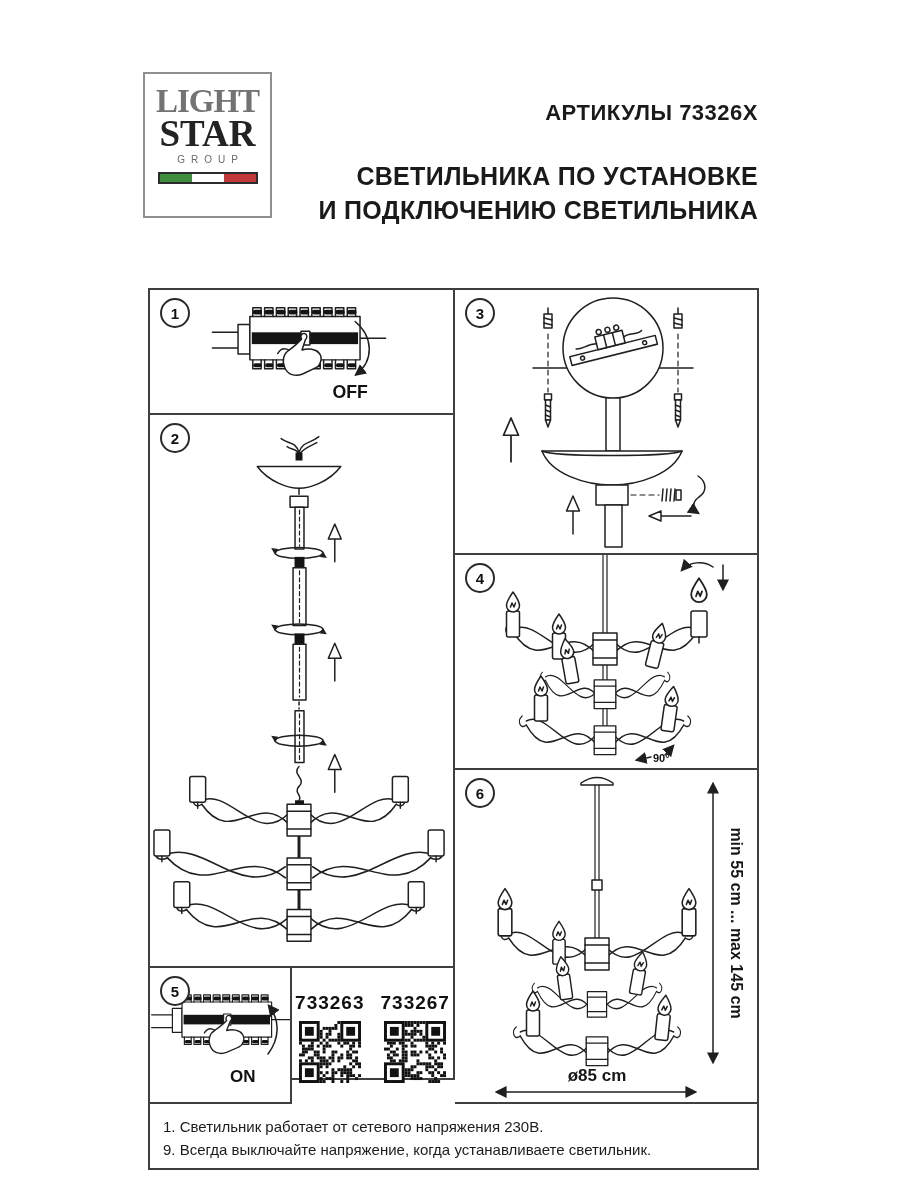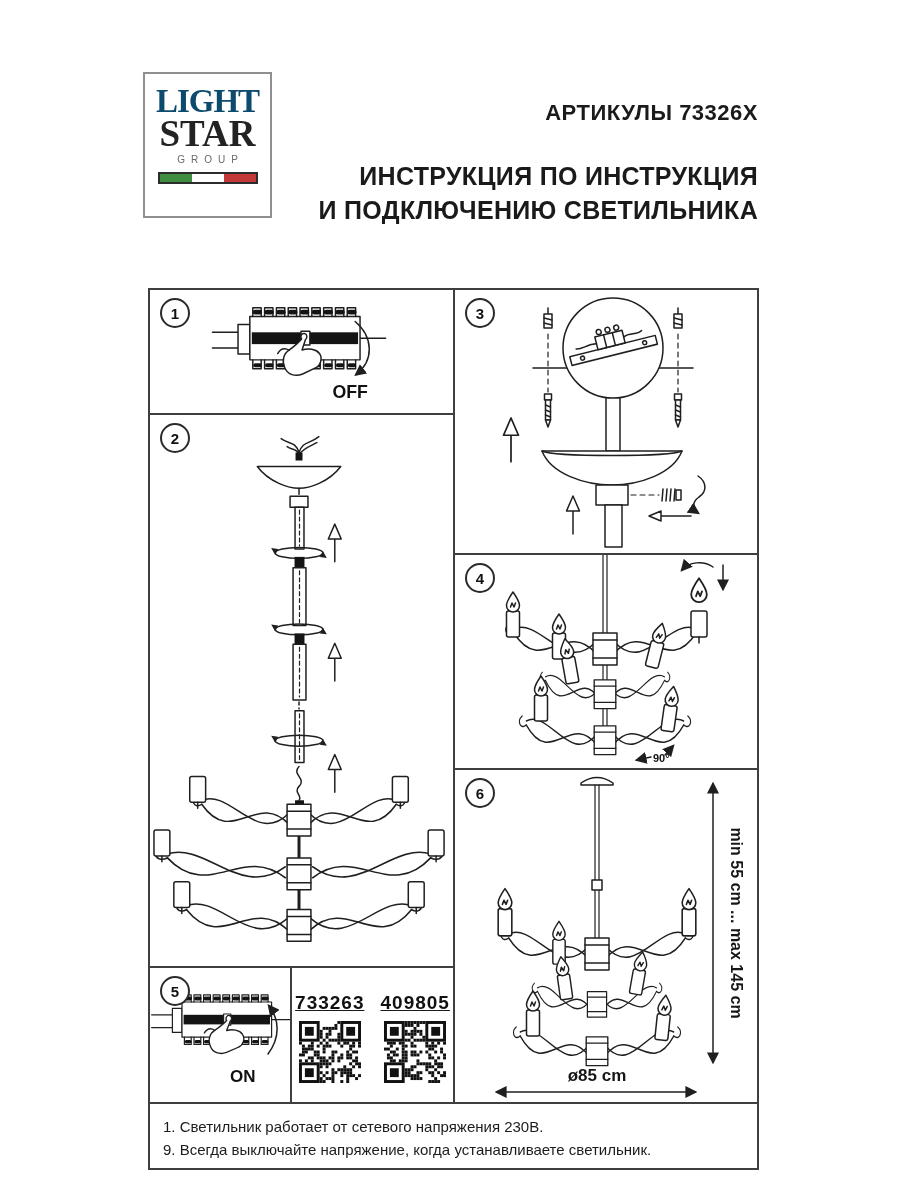--- a/index.html
+++ b/index.html
@@ -2,21 +2,21 @@
 <html><head>
 <meta charset="utf-8">
 <style>
   html,body{margin:0;padding:0;background:#fff;}
   .page{position:relative;width:904px;height:1200px;background:#fff;overflow:hidden;
         font-family:"Liberation Sans",sans-serif;color:#1a1a1a;}
   
   .logo-box{position:absolute;left:143px;top:72px;width:125px;height:142px;
             border:2px solid #8f8f8f;background:#fff;text-align:center;}
   .logo-light{margin-top:12px;font-family:"Liberation Serif",serif;font-weight:bold;
-              font-size:33px;line-height:30px;letter-spacing:-1px;color:#0c4a6e;}
+              font-size:33px;line-height:30px;letter-spacing:-1px;color:#737373;}
   .logo-star{font-family:Liberation Serif, serif;font-weight:bold;
              font-size:37px;line-height:36px;letter-spacing:0px;color:#232323;}
   .logo-group{margin-top:2px;font-size:10px;letter-spacing:6px;color:#6a6a6a;text-indent:6px;}
   .logo-flag{width:96px;height:8px;border:2px solid #2c2c2c;margin:7px auto 0;display:flex;}
   .logo-flag div{flex:1;height:100%;}
   .titles{position:absolute;top:76px;right:146px;text-align:right;}
   .t-series{font-size:22px;font-weight:bold;letter-spacing:.5px;}
   .t-articles{font-size:22px;font-weight:bold;letter-spacing:.5px;margin-top:24px;}
   .t-instr1{font-size:25px;font-weight:bold;letter-spacing:.3px;margin-top:36px;}
   .t-instr2{font-size:25px;font-weight:bold;letter-spacing:.3px;margin-top:5px;}
@@ -121,21 +121,21 @@
     <div class="logo-group">GROUP</div>
     <div class="logo-flag">
       <div style="background: rgb(63, 142, 63);"></div>
       <div style="background: rgb(255, 255, 255);"></div>
       <div style="background: rgb(194, 55, 55);"></div>
     </div>
   </div>
 
   <div class="titles">
     <div class="t-articles">АРТИКУЛЫ 73326X</div>
-    <div class="t-instr1">ИНСТРУКЦИЯ ПО ИНСТРУКЦИЯ</div>
+    <div class="t-instr1">СВЕТИЛЬНИКА ПО УСТАНОВКЕ</div>
     <div class="t-instr2">И ПОДКЛЮЧЕНИЮ СВЕТИЛЬНИКА</div>
   </div>
 
   <div class="grid">
 
     <section class="panel br bb" style="left:0;top:0;width:305px;height:125px;">
       <div class="step-badge">1</div>
       <svg class="draw" viewBox="0 0 305 125">
         <g stroke="#1f1f1f" fill="none" stroke-width="1.5" stroke-linecap="round" stroke-linejoin="round">
           <use href="#breaker" transform="translate(100,17)"></use>
@@ -353,21 +353,21 @@
       <svg class="draw" viewBox="0 0 140 134">
         <g stroke="#1f1f1f" fill="none" stroke-width="1.5" stroke-linecap="round" stroke-linejoin="round">
           <use href="#breaker" transform="translate(32,26) scale(0.8)"></use>
           <use href="#hand" transform="translate(78,50) rotate(10) scale(0.9)"></use>
           <path d="M118,86 C130,70 130,52 119,38" marker-end="url(#mAh)"></path>
           <text x="80" y="114" font-size="17" font-weight="bold" fill="#111" stroke="none">ON</text>
         </g>
       </svg>
     </section>
 
-    <section class="panel br bb" style="left:142px;top:678px;width:163px;height:136px;text-decoration:underline;">
+    <section class="panel br bb" style="left:142px;top:678px;width:163px;height:112px;">
       <div class="qr-wrap">
         <div class="qr-item">
           <div class="qr-label">733263</div>
           <svg class="qr-code" viewBox="0 0 63 63" width="62" height="62">
               <rect x="39" y="0" width="3" height="3" fill="#111"></rect>
               <rect x="36" y="3" width="3" height="3" fill="#111"></rect>
               <rect x="24" y="6" width="3" height="3" fill="#111"></rect>
               <rect x="27" y="6" width="3" height="3" fill="#111"></rect>
               <rect x="30" y="6" width="3" height="3" fill="#111"></rect>
               <rect x="33" y="6" width="3" height="3" fill="#111"></rect>
@@ -501,21 +501,21 @@
               <rect x="6" y="6" width="9" height="9" fill="#111"></rect>
               <rect x="42" y="0" width="21" height="21" fill="#111"></rect>
               <rect x="45" y="3" width="15" height="15" fill="#fff"></rect>
               <rect x="48" y="6" width="9" height="9" fill="#111"></rect>
               <rect x="0" y="42" width="21" height="21" fill="#111"></rect>
               <rect x="3" y="45" width="15" height="15" fill="#fff"></rect>
               <rect x="6" y="48" width="9" height="9" fill="#111"></rect>
             </svg>
         </div>
         <div class="qr-item">
-          <div class="qr-label">409805</div>
+          <div class="qr-label">733267</div>
           <svg class="qr-code" viewBox="0 0 63 63" width="62" height="62">
               <rect x="21" y="0" width="3" height="3" fill="#111"></rect>
               <rect x="24" y="0" width="3" height="3" fill="#111"></rect>
               <rect x="27" y="0" width="3" height="3" fill="#111"></rect>
               <rect x="30" y="0" width="3" height="3" fill="#111"></rect>
               <rect x="33" y="0" width="3" height="3" fill="#111"></rect>
               <rect x="36" y="0" width="3" height="3" fill="#111"></rect>
               <rect x="39" y="0" width="3" height="3" fill="#111"></rect>
               <rect x="21" y="3" width="3" height="3" fill="#111"></rect>
               <rect x="24" y="3" width="3" height="3" fill="#111"></rect>

